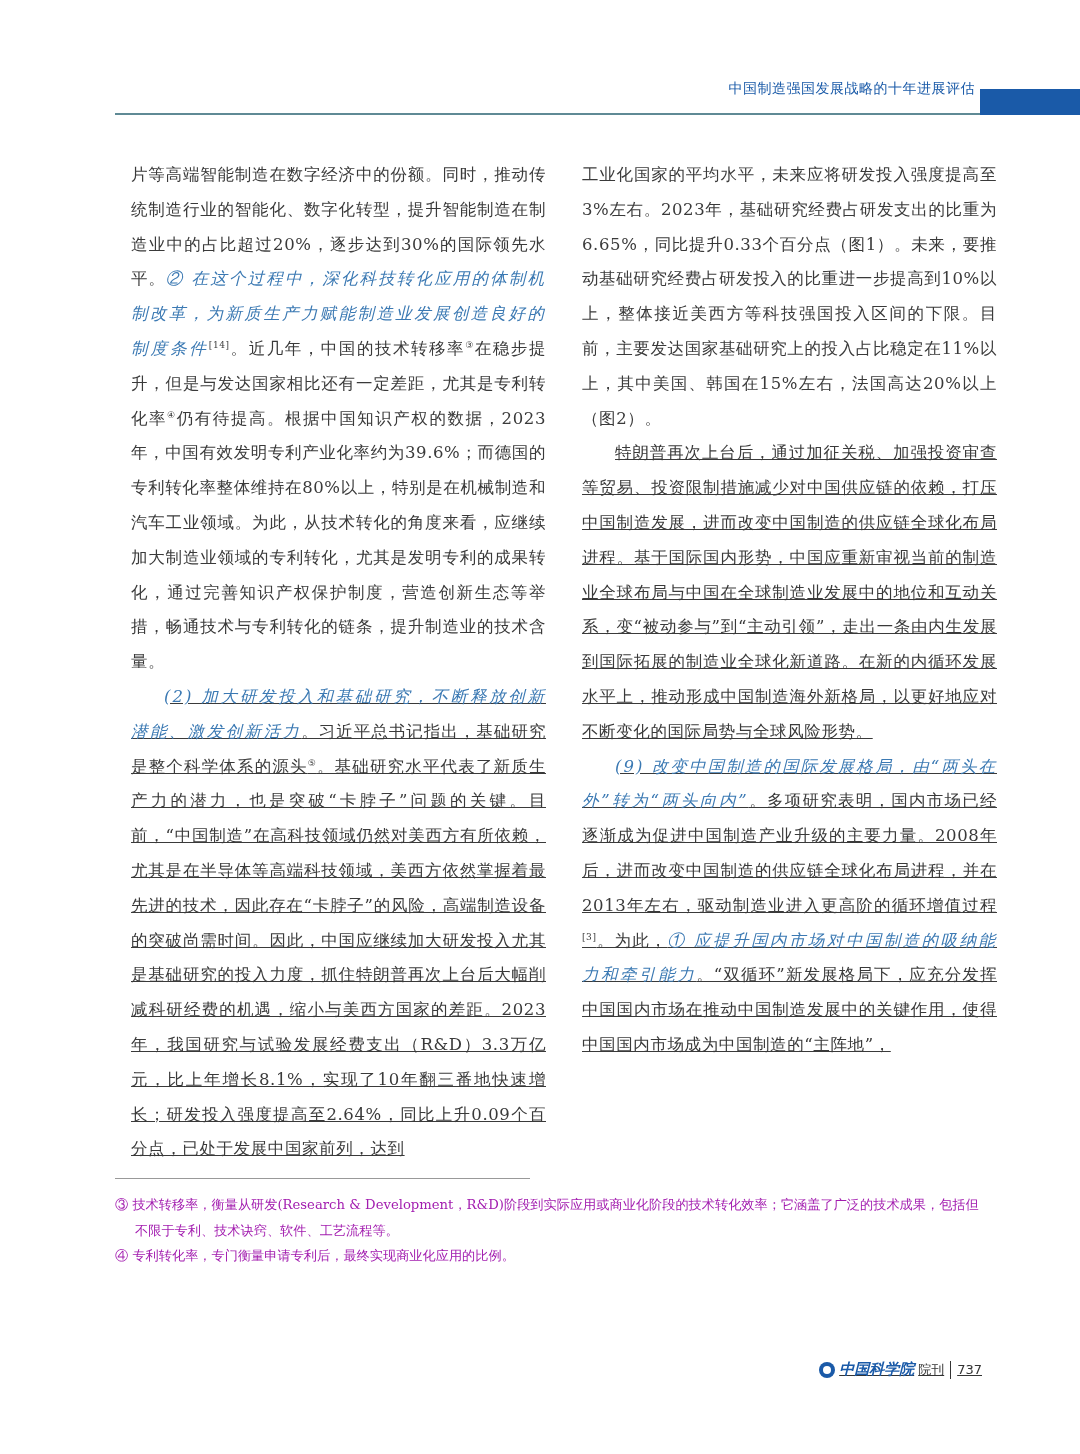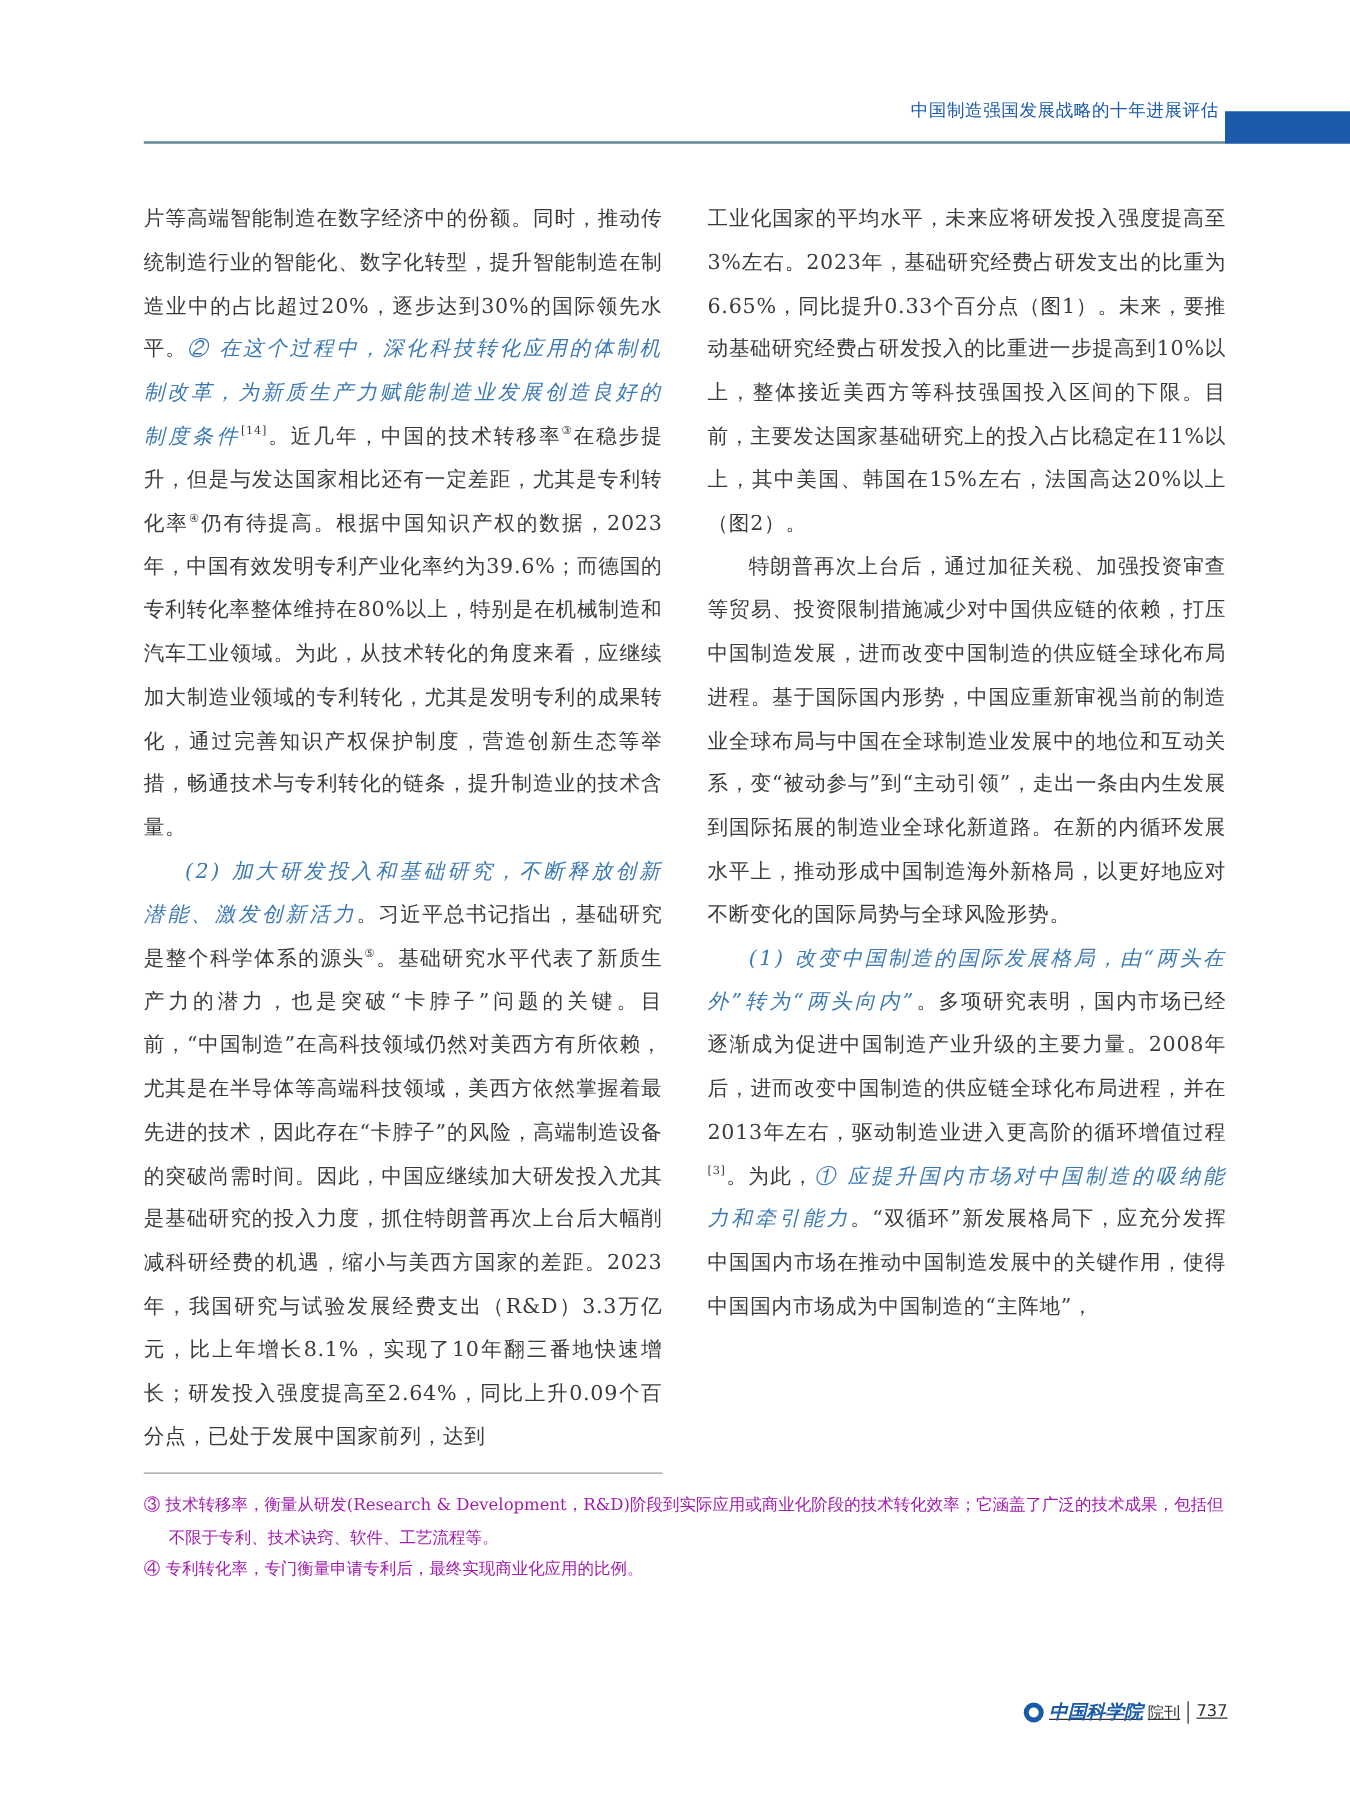--- a/index.html
+++ b/index.html
@@ -3,25 +3,25 @@
 <meta charset="utf-8">
 <style>
   html, body { margin:0; padding:0; background:#ffffff; }
   body { width:1080px; height:1454px; position:relative; overflow:hidden;
          font-family:"DejaVu Serif","Liberation Serif",serif; color:#333; }
   .header-rule { position:absolute; left:115px; top:113px; width:865px; height:2px; background:#5f8a95; }
   .header-title { position:absolute; right:105px; top:80px; font-family:"DejaVu Sans","Liberation Sans",sans-serif;
                   font-size:14px; color:#1a5aa8; letter-spacing:0.5px; }
   .header-band { position:absolute; left:980px; top:89px; width:100px; height:26px; background:#1a5aa8; }
   .col { position:absolute; top:158px; width:415px; font-size:16.5px; line-height:34.8px; letter-spacing:0.6px;
-         text-align:justify; color:#3a3a3a; }
+         text-align:justify; color:#3a3a3a;margin-left:16px; }
   .col.left { left:115px; }
   .col.right { left:566px; }
   .col p { margin:0; }
-  .indent { text-indent:2em; }
+  .indent { text-indent:2em;text-decoration:underline; }
   .hl { color:#3b79b3; font-style:italic; letter-spacing:2px; }
   sup { font-size:9px; line-height:0; vertical-align:super; }
   .sec-title { font-family:"DejaVu Sans","Liberation Sans",sans-serif; color:#2b6cb0; font-size:17px;
                line-height:25px; margin:10px 0 6px 0; padding-left:35px; text-indent:-35px; letter-spacing:0.5px; }
   .fn-rule { position:absolute; left:115px; top:1178px; width:415px; height:1px; background:#999; }
   .footnotes { position:absolute; left:115px; top:1192px; width:865px; font-size:13.2px; line-height:25.5px; color:#a21caf; }
   .footnotes p { margin:0; padding-left:20px; text-indent:-20px; }
   .footer { position:absolute; right:98px; top:1360px; display:flex; align-items:center;
             font-family:"DejaVu Sans","Liberation Sans",sans-serif; font-size:13px; color:#333;text-decoration:underline; }
   .logo-icon { width:16px; height:16px; border-radius:50%; background:#1a5aa8; position:relative; margin-right:4px; }
@@ -37,21 +37,21 @@
 <div class="header-band"></div>
 
 <div class="col left">
   <p><span>片等高端智能制造在数字经济中的份额。同时，推动传统制造行业的智能化、数字化转型，提升智能制造在制造业中的占比超过20%，逐步达到30%的国际领先水平。</span><span class="hl">② 在这个过程中，深化科技转化应用的体制机制改革，为新质生产力赋能制造业发展创造良好的制度条件</span><sup>[14]</sup><span>。近几年，中国的技术转移率</span><sup>③</sup><span>在稳步提升，但是与发达国家相比还有一定差距，尤其是专利转化率</span><sup>④</sup><span>仍有待提高。根据中国知识产权的数据，2023年，中国有效发明专利产业化率约为39.6%；而德国的专利转化率整体维持在80%以上，特别是在机械制造和汽车工业领域。为此，从技术转化的角度来看，应继续加大制造业领域的专利转化，尤其是发明专利的成果转化，通过完善知识产权保护制度，营造创新生态等举措，畅通技术与专利转化的链条，提升制造业的技术含量。</span></p>
   <p class="indent"><span class="hl">(2) 加大研发投入和基础研究，不断释放创新潜能、激发创新活力</span><span>。习近平总书记指出，基础研究是整个科学体系的源头</span><sup>⑤</sup><span>。基础研究水平代表了新质生产力的潜力，也是突破“卡脖子”问题的关键。目前，“中国制造”在高科技领域仍然对美西方有所依赖，尤其是在半导体等高端科技领域，美西方依然掌握着最先进的技术，因此存在“卡脖子”的风险，高端制造设备的突破尚需时间。因此，中国应继续加大研发投入尤其是基础研究的投入力度，抓住特朗普再次上台后大幅削减科研经费的机遇，缩小与美西方国家的差距。2023年，我国研究与试验发展经费支出（R&amp;D）3.3万亿元，比上年增长8.1%，实现了10年翻三番地快速增长；研发投入强度提高至2.64%，同比上升0.09个百分点，已处于发展中国家前列，达到</span></p>
 </div>
 
 <div class="col right">
   <p>工业化国家的平均水平，未来应将研发投入强度提高至3%左右。2023年，基础研究经费占研发支出的比重为6.65%，同比提升0.33个百分点（图1）。未来，要推动基础研究经费占研发投入的比重进一步提高到10%以上，整体接近美西方等科技强国投入区间的下限。目前，主要发达国家基础研究上的投入占比稳定在11%以上，其中美国、韩国在15%左右，法国高达20%以上（图2）。</p>
   <p class="indent">特朗普再次上台后，通过加征关税、加强投资审查等贸易、投资限制措施减少对中国供应链的依赖，打压中国制造发展，进而改变中国制造的供应链全球化布局进程。基于国际国内形势，中国应重新审视当前的制造业全球布局与中国在全球制造业发展中的地位和互动关系，变“被动参与”到“主动引领”，走出一条由内生发展到国际拓展的制造业全球化新道路。在新的内循环发展水平上，推动形成中国制造海外新格局，以更好地应对不断变化的国际局势与全球风险形势。</p>
-  <p class="indent"><span class="hl">(1) 改变中国制造的国际发展格局，由“两头在外”转为“两头向内”</span><span>。多项研究表明，国内市场已经逐渐成为促进中国制造产业升级的主要力量。2008年后，进而改变中国制造的供应链全球化布局进程，并在2013年左右，驱动制造业进入更高阶的循环增值过程</span><sup>[3]</sup><span>。为此，</span><span class="hl">① 应提升国内市场对中国制造的吸纳能力和牵引能力</span><span>。“双循环”新发展格局下，应充分发挥中国国内市场在推动中国制造发展中的关键作用，使得中国国内市场成为中国制造的“主阵地”，</span></p>
+  <p class="indent"><span class="hl">(9) 改变中国制造的国际发展格局，由“两头在外”转为“两头向内”</span><span>。多项研究表明，国内市场已经逐渐成为促进中国制造产业升级的主要力量。2008年后，进而改变中国制造的供应链全球化布局进程，并在2013年左右，驱动制造业进入更高阶的循环增值过程</span><sup>[3]</sup><span>。为此，</span><span class="hl">① 应提升国内市场对中国制造的吸纳能力和牵引能力</span><span>。“双循环”新发展格局下，应充分发挥中国国内市场在推动中国制造发展中的关键作用，使得中国国内市场成为中国制造的“主阵地”，</span></p>
 </div>
 
 <div class="fn-rule"></div>
 <div class="footnotes">
   <p>③ 技术转移率，衡量从研发(Research &amp; Development，R&amp;D)阶段到实际应用或商业化阶段的技术转化效率；它涵盖了广泛的技术成果，包括但不限于专利、技术诀窍、软件、工艺流程等。</p>
   <p>④ 专利转化率，专门衡量申请专利后，最终实现商业化应用的比例。</p>
 </div>
 
 <div class="footer">
   <span class="logo-icon"></span>

